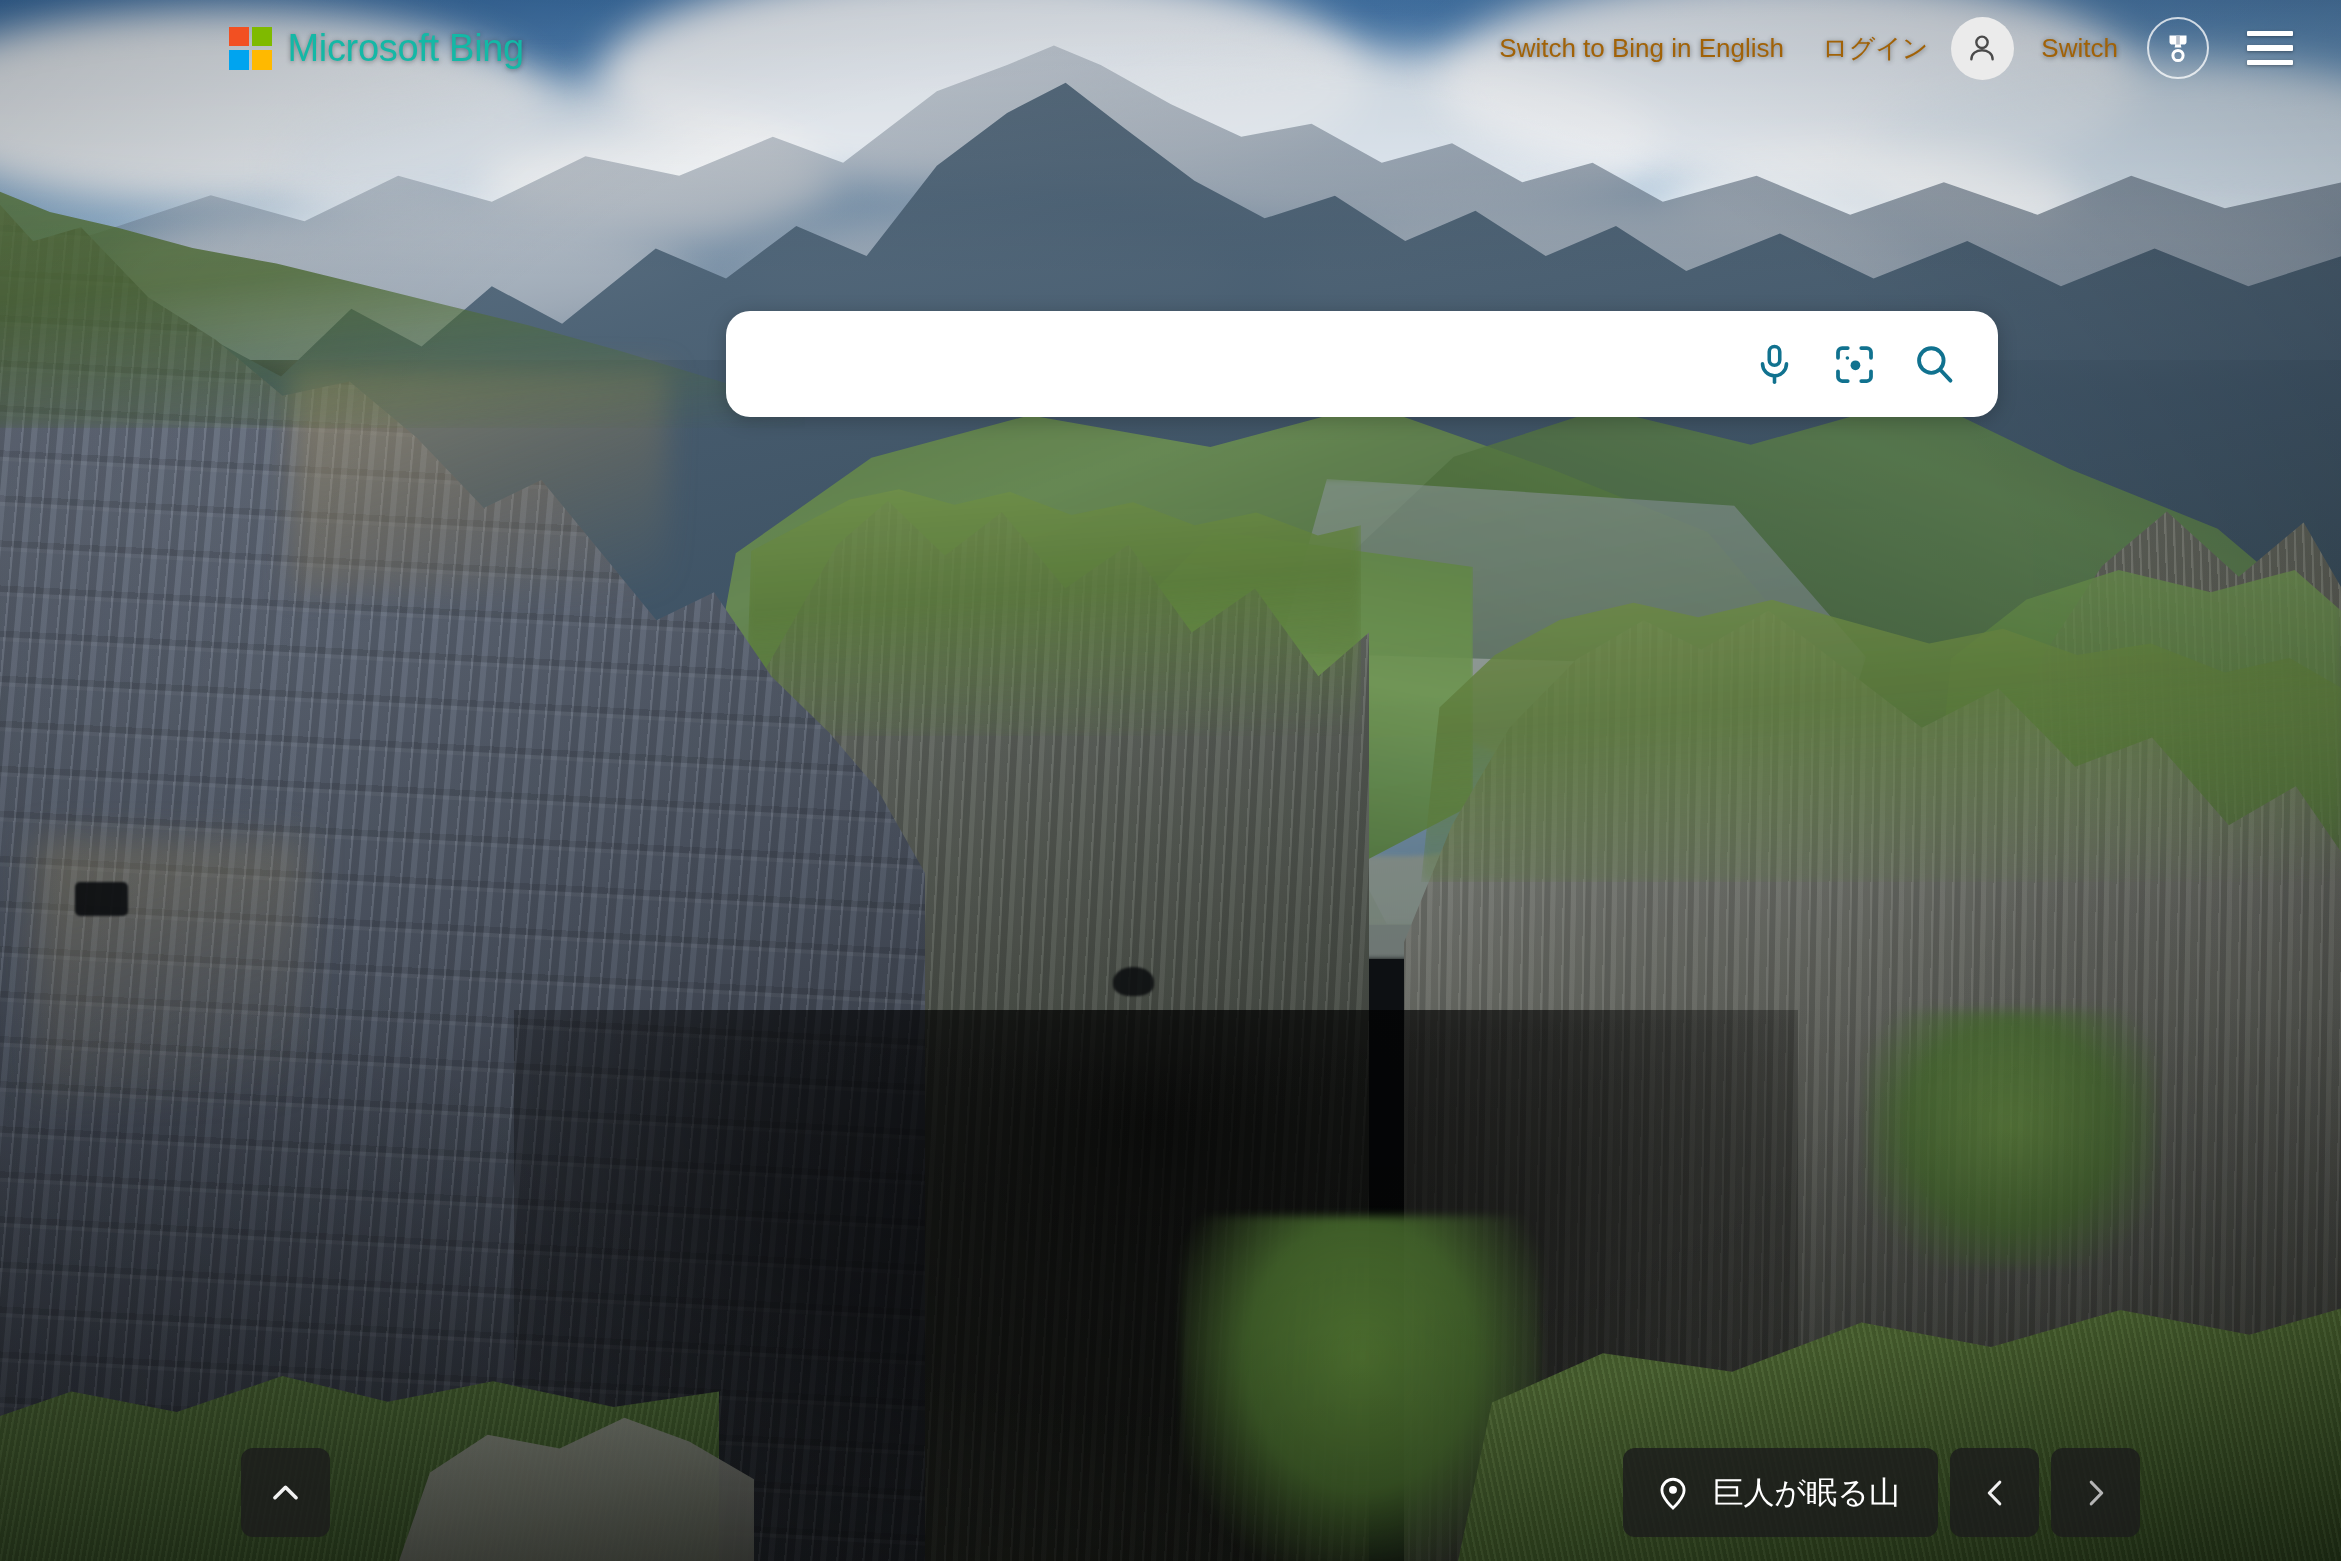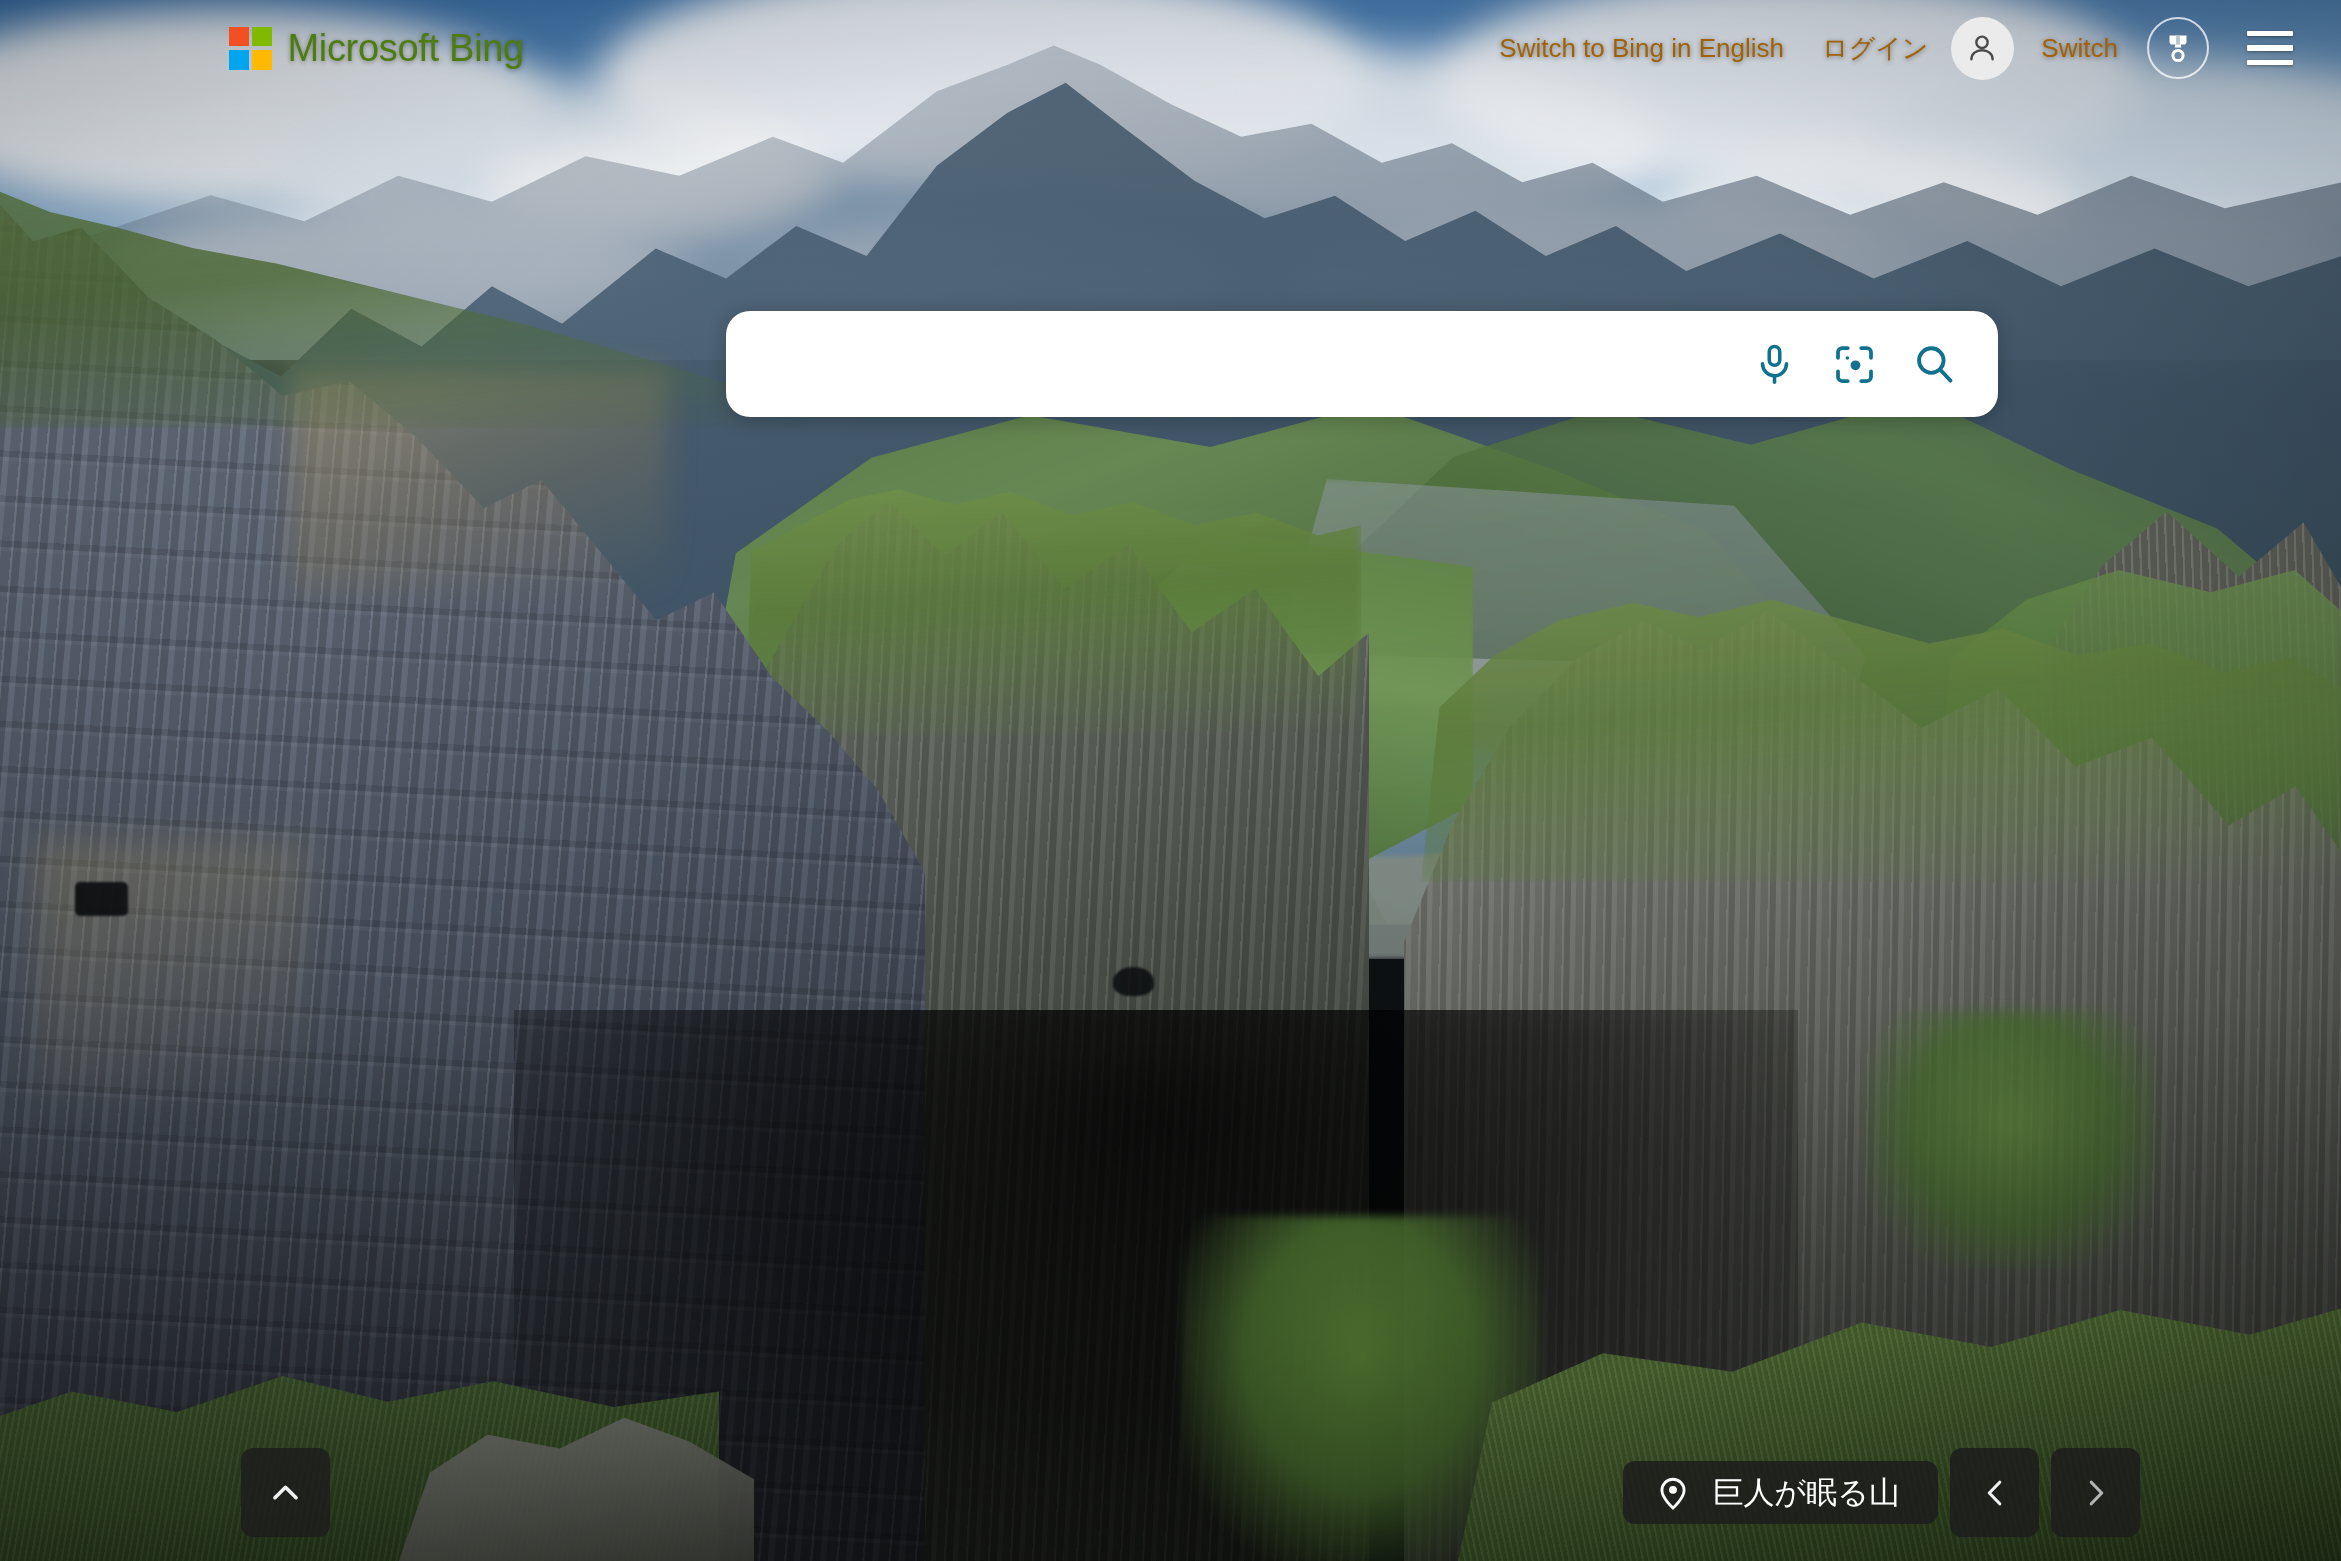--- a/index.html
+++ b/index.html
@@ -298,21 +298,21 @@
     width: 43px; height: 43px;
     display: grid; grid-template-columns: 1fr 1fr; grid-template-rows: 1fr 1fr;
     gap: 3.4px;
   }
   .ms-squares i { display: block; }
   .sq-r { background: #f25022; }
   .sq-g { background: #7fba00; }
   .sq-b { background: #00a4ef; }
   .sq-y { background: #ffb900; }
   .logo-text {
-    color: #4d7c0f; font-size: 38px; font-weight: 400; letter-spacing: -0.3px;
+    color: #14b8a6; font-size: 38px; font-weight: 400; letter-spacing: -0.3px;
     text-shadow: 0 0.9px 5.1px rgba(0,0,0,0.38);
     line-height: 1;
   }
 
   .nav {
     margin-left: auto;
     display: flex; align-items: center; gap: 0;
     height: 96px;
   }
   .nav-link {
@@ -376,21 +376,21 @@
     background: rgba(28,28,28,0.82);
     display: flex; align-items: center; justify-content: center;
     cursor: pointer; z-index: 20; border: 0;
   }
   .bottom-right {
     position: absolute; right: 202px; bottom: 24px;
     display: flex; align-items: center; gap: 12px;
     z-index: 20;
   }
   .loc-chip {
-    height: 63px; border-radius: 12px;
+    height: 89px; border-radius: 12px;
     background: rgba(28,28,28,0.82);
     display: flex; align-items: center; gap: 20.5px;
     padding: 0 38px 0 31px; cursor: pointer;
   }
   .loc-text { color: #fff; font-size: 31px; line-height: 1; white-space: nowrap; }
   .navbtn {
     width: 89px; height: 89px; border-radius: 12px;
     background: rgba(28,28,28,0.82);
     display: flex; align-items: center; justify-content: center;
     cursor: pointer; border: 0;

